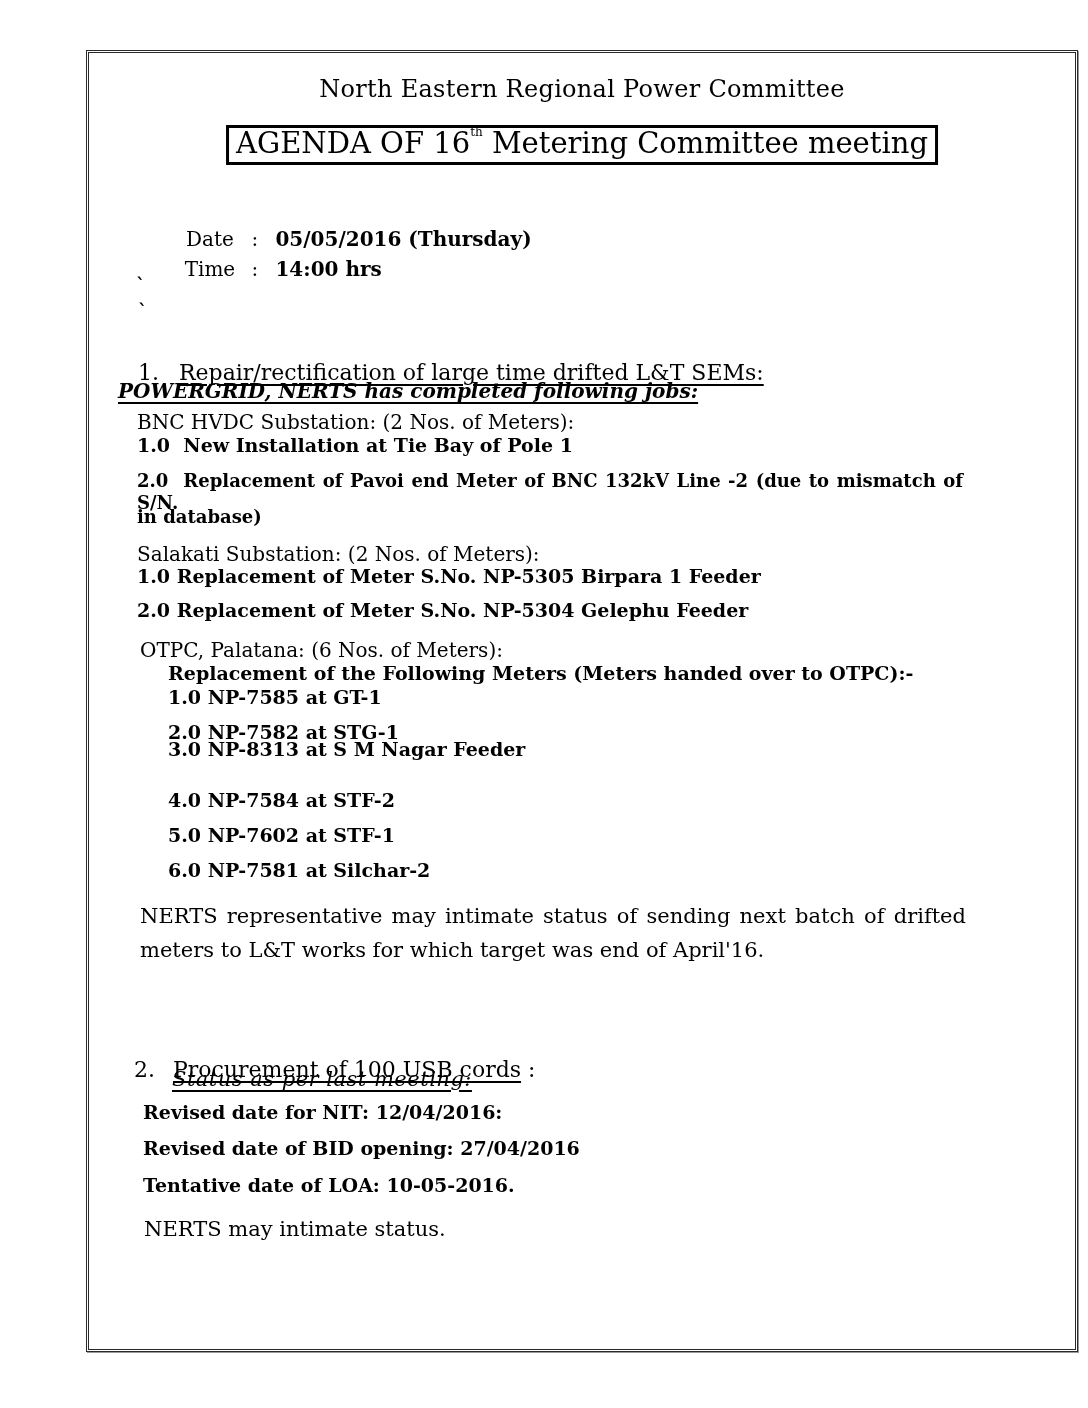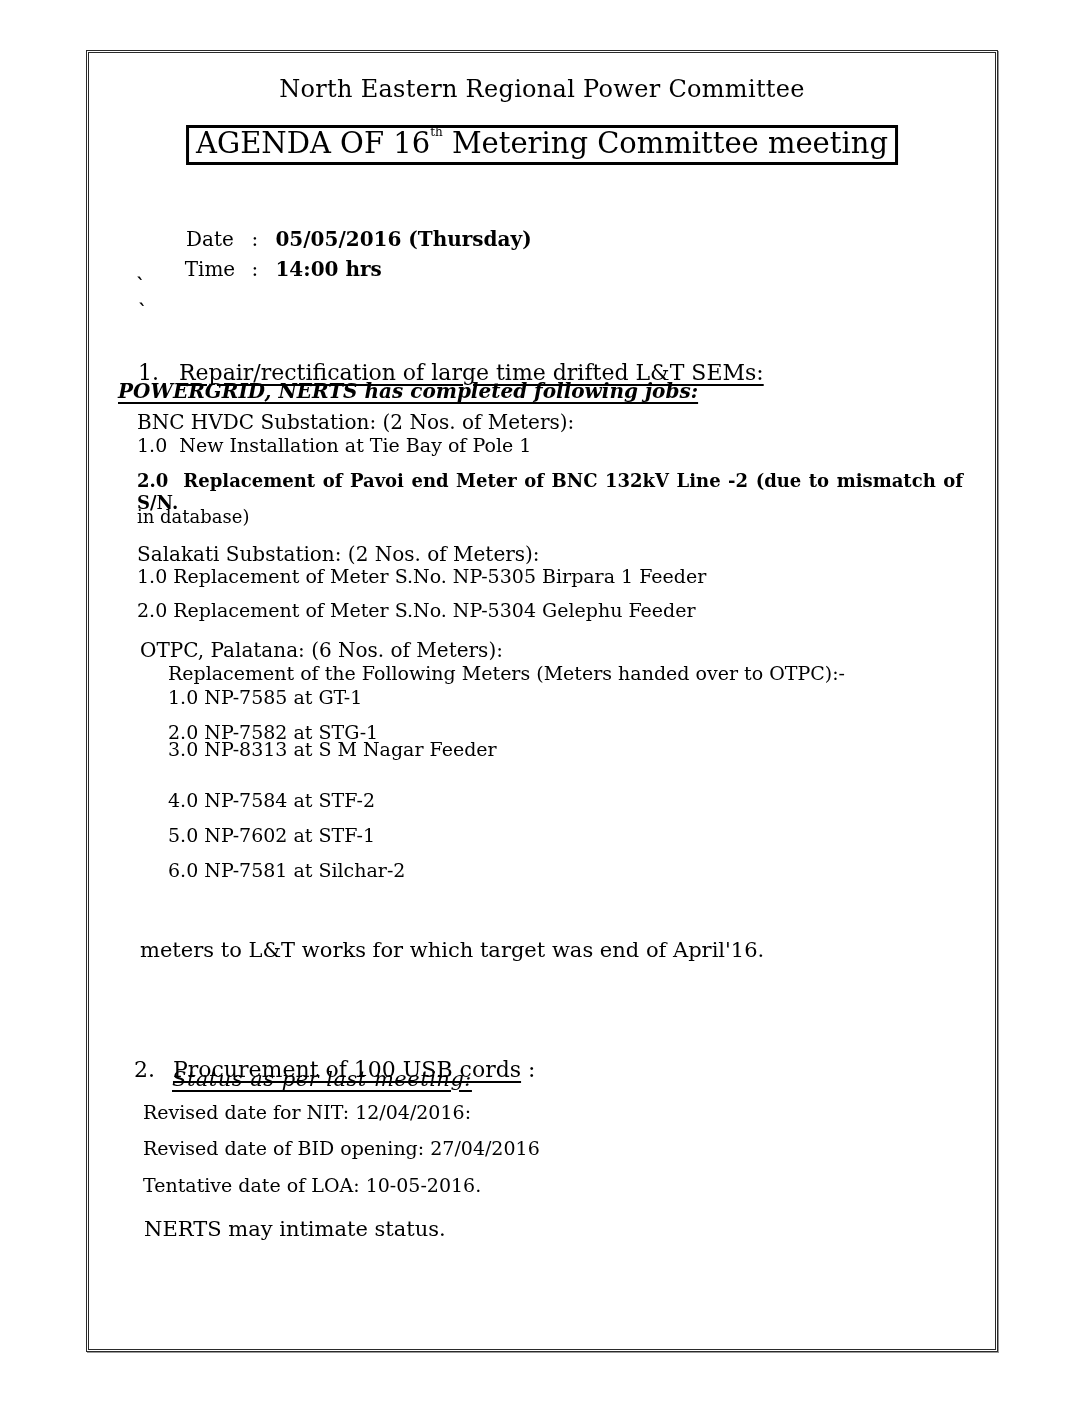--- a/index.html
+++ b/index.html
@@ -6,21 +6,21 @@
   html, body {
     width: 1088px; height: 1408px;
     background: #ffffff;
     font-family: "DejaVu Serif", "Liberation Serif", serif;
     color: #000;
     overflow: hidden;
   }
   .page {
     position: absolute;
     left: 86px; top: 50px;
-    width: 912px; height: 1302px;
+    width: 992px; height: 1302px;
     border: 3px double #2a2a2a;
     box-shadow: 1px 1px 0 #9a9a9a;
     background: #fff;
   }
   .abs { position: absolute; }
 
   .org-title {
     left: 0; right: 0; top: 22px;
     text-align: center;
     font-size: 24px;
@@ -62,21 +62,21 @@
   .sec2-heading .num { margin-right: 18px; }
 
   .lead-line {
     font-weight: bold; font-style: italic;
     font-size: 20px;
     text-decoration: underline;
     text-underline-offset: 4px;
     white-space: pre;
   }
   .plain-20 { font-size: 20px; white-space: pre; }
-  .bold-item { font-size: 19px; font-weight: normal; white-space: pre; line-height: 1.15; }
+  .bold-item { font-size: 19px; font-weight: bold; white-space: pre; line-height: 1.15; }
   .bold-just {
     font-size: 18px; font-weight: bold;
     width: 826px;
     text-align: justify;
     text-align-last: justify;
     white-space: pre-wrap;
     line-height: 1.2;
   }
   .note-line { font-size: 21px; white-space: pre; }
   .note-just {
@@ -140,20 +140,21 @@
 
   <div class="abs bold-item" style="top:610px;left:79px">Replacement of the Following Meters (Meters handed over to OTPC):-</div>
 
   <div class="abs bold-item" style="top:634px;left:79px">1.0 NP-7585 at GT-1</div>
   <div class="abs bold-item" style="top:669px;left:79px">2.0 NP-7582 at STG-1</div>
   <div class="abs bold-item" style="top:686px;left:79px">3.0 NP-8313 at S M Nagar Feeder</div>
   <div class="abs bold-item" style="top:737px;left:79px">4.0 NP-7584 at STF-2</div>
   <div class="abs bold-item" style="top:772px;left:79px">5.0 NP-7602 at STF-1</div>
   <div class="abs bold-item" style="top:807px;left:79px">6.0 NP-7581 at Silchar-2</div>
 
+  <div class="abs note-just" style="top:851px;left:51px">NERTS representative may intimate status of sending next batch of drifted</div>
   <div class="abs note-line" style="top:885px;left:51px">meters to L&amp;T works for which target was end of April'16.</div>
 
   <div class="abs sec-heading sec2-heading" style="top:979px;left:17px">
     <span class="num">2.</span><span class="ttl">Procurement of 100 USB cords</span><span> :</span>
   </div>
 
   <div class="abs status-heading" style="top:1014px;left:55px">Status as per last meeting:</div>
 
   <div class="abs bold-item" style="top:1049px;left:54px">Revised date for NIT: 12/04/2016:</div>
   <div class="abs bold-item" style="top:1085px;left:54px">Revised date of BID opening: 27/04/2016</div>

